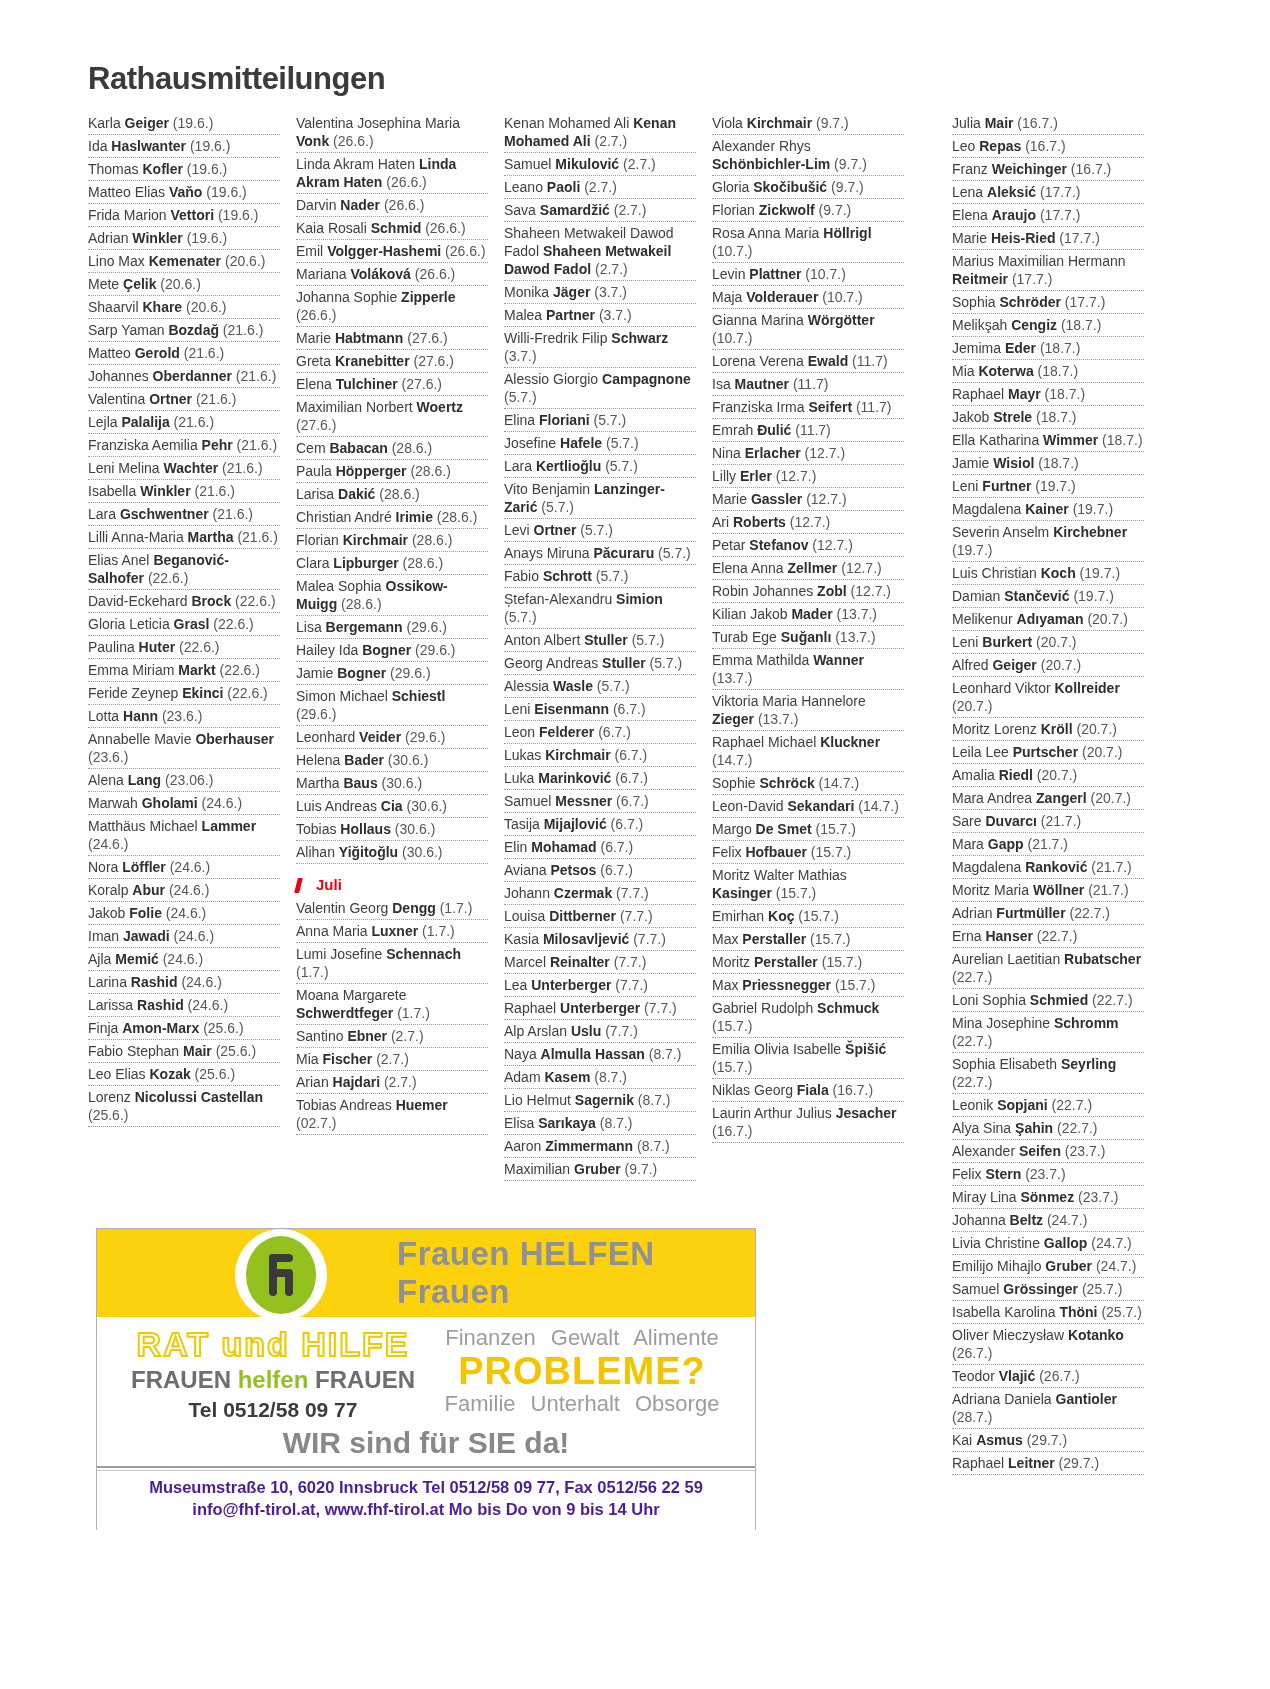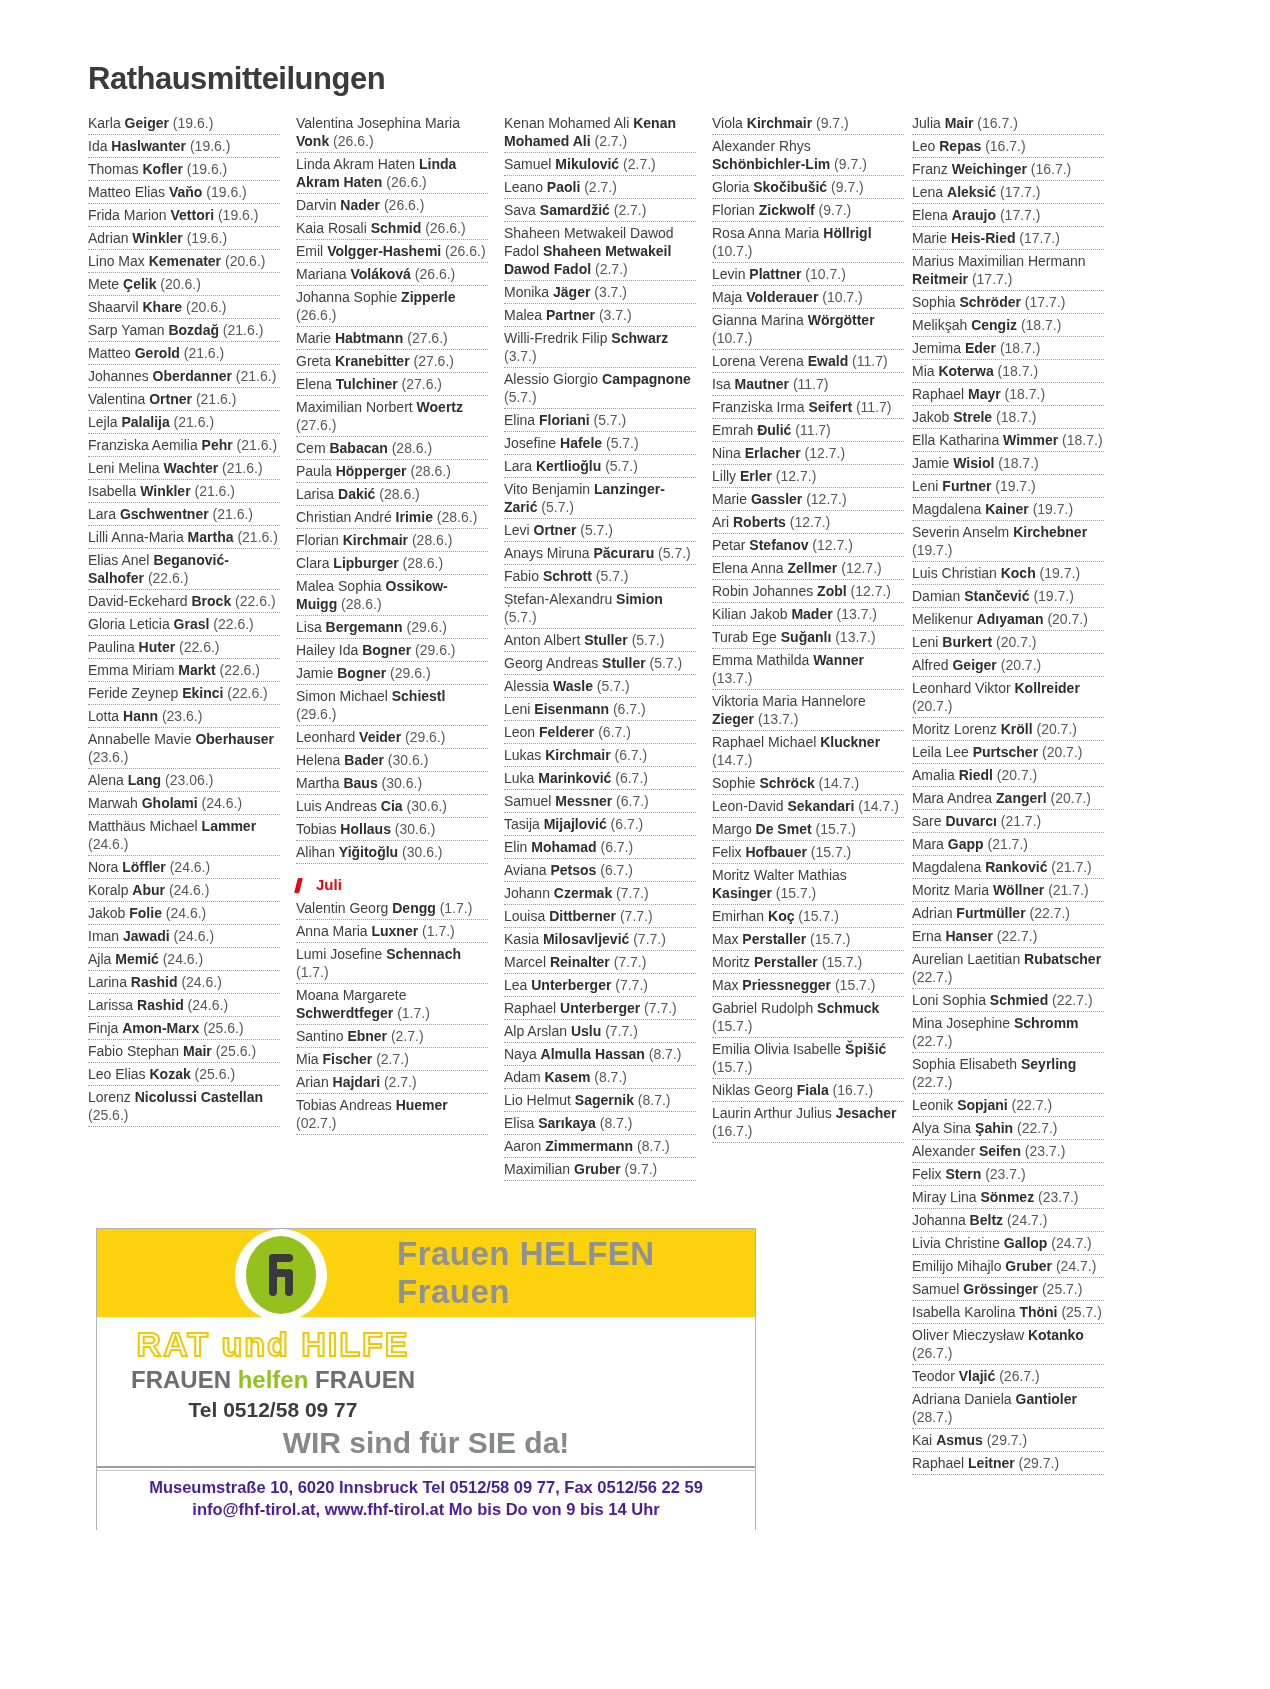--- a/index.html
+++ b/index.html
@@ -1,21 +1,21 @@
 <!DOCTYPE html>
 <html><head>
 <meta charset="utf-8">
 <style>
   html,body{margin:0;padding:0;background:#ffffff;}
   #page{position:relative;width:1270px;height:1530px;background:#ffffff;overflow:hidden;
         font-family:"Liberation Sans",sans-serif;color:#3f3f3e;}
   #title{position:absolute;left:88px;top:40px;font-size:31px;font-weight:bold;
          color:#3b3b3a;letter-spacing:-0.5px;}
   .col{position:absolute;top:113px;width:192px;font-size:14px;line-height:18px;}
-  #col0{left:88px;}  #col1{left:296px;} #col2{left:504px;} #col3{left:712px;} #col4{left:912px;}
+  #col0{left:88px;}  #col1{left:296px;} #col2{left:504px;} #col3{left:712px;} #col4{left:952px;}
   .entry{padding:1px 0 2px;border-bottom:1px dotted #9d9d9c;margin-bottom:1px;}
   .entry .pre{color:#3f3f3e;}
   .entry b{color:#2f2f2e;font-weight:bold;}
   .entry .date{color:#575756;}
   .month-heading{display:flex;align-items:center;gap:15px;margin:12px 0 4px;
                  color:#e30613;font-weight:bold;font-size:15px;}
   .red-slash{display:inline-block;width:5px;height:15px;background:#e30613;
              transform:skewX(-14deg);border-radius:1px;}
   
   #ad{position:absolute;left:96px;top:1228px;width:660px;height:360px;
@@ -300,20 +300,25 @@
     <div id="ad-mid">
       <div id="ad-mid-left">
         <div id="rat-hilfe">RAT und HILFE</div>
         <div id="frauen-line">
           <span>FRAUEN</span>
           <span class="green">helfen</span>
           <span>FRAUEN</span>
         </div>
         <div id="ad-tel">Tel 0512/58 09 77</div>
       </div>
+      <div id="ad-mid-right">
+        <div class="kw-row">Finanzen Gewalt Alimente</div>
+        <div id="probleme">PROBLEME?</div>
+        <div class="kw-row">Familie Unterhalt Obsorge</div>
+      </div>
     </div>
     <div id="ad-cta">WIR sind für SIE da!</div>
     <div id="ad-divider"></div>
     <div id="ad-address">
       <span>Museumstraße 10, 6020 Innsbruck Tel 0512/58 09 77, Fax 0512/56 22 59</span><br>
       <span>info@fhf-tirol.at, www.fhf-tirol.at Mo bis Do von 9 bis 14 Uhr</span>
     </div>
   </div>
 
   <div id="footer">

